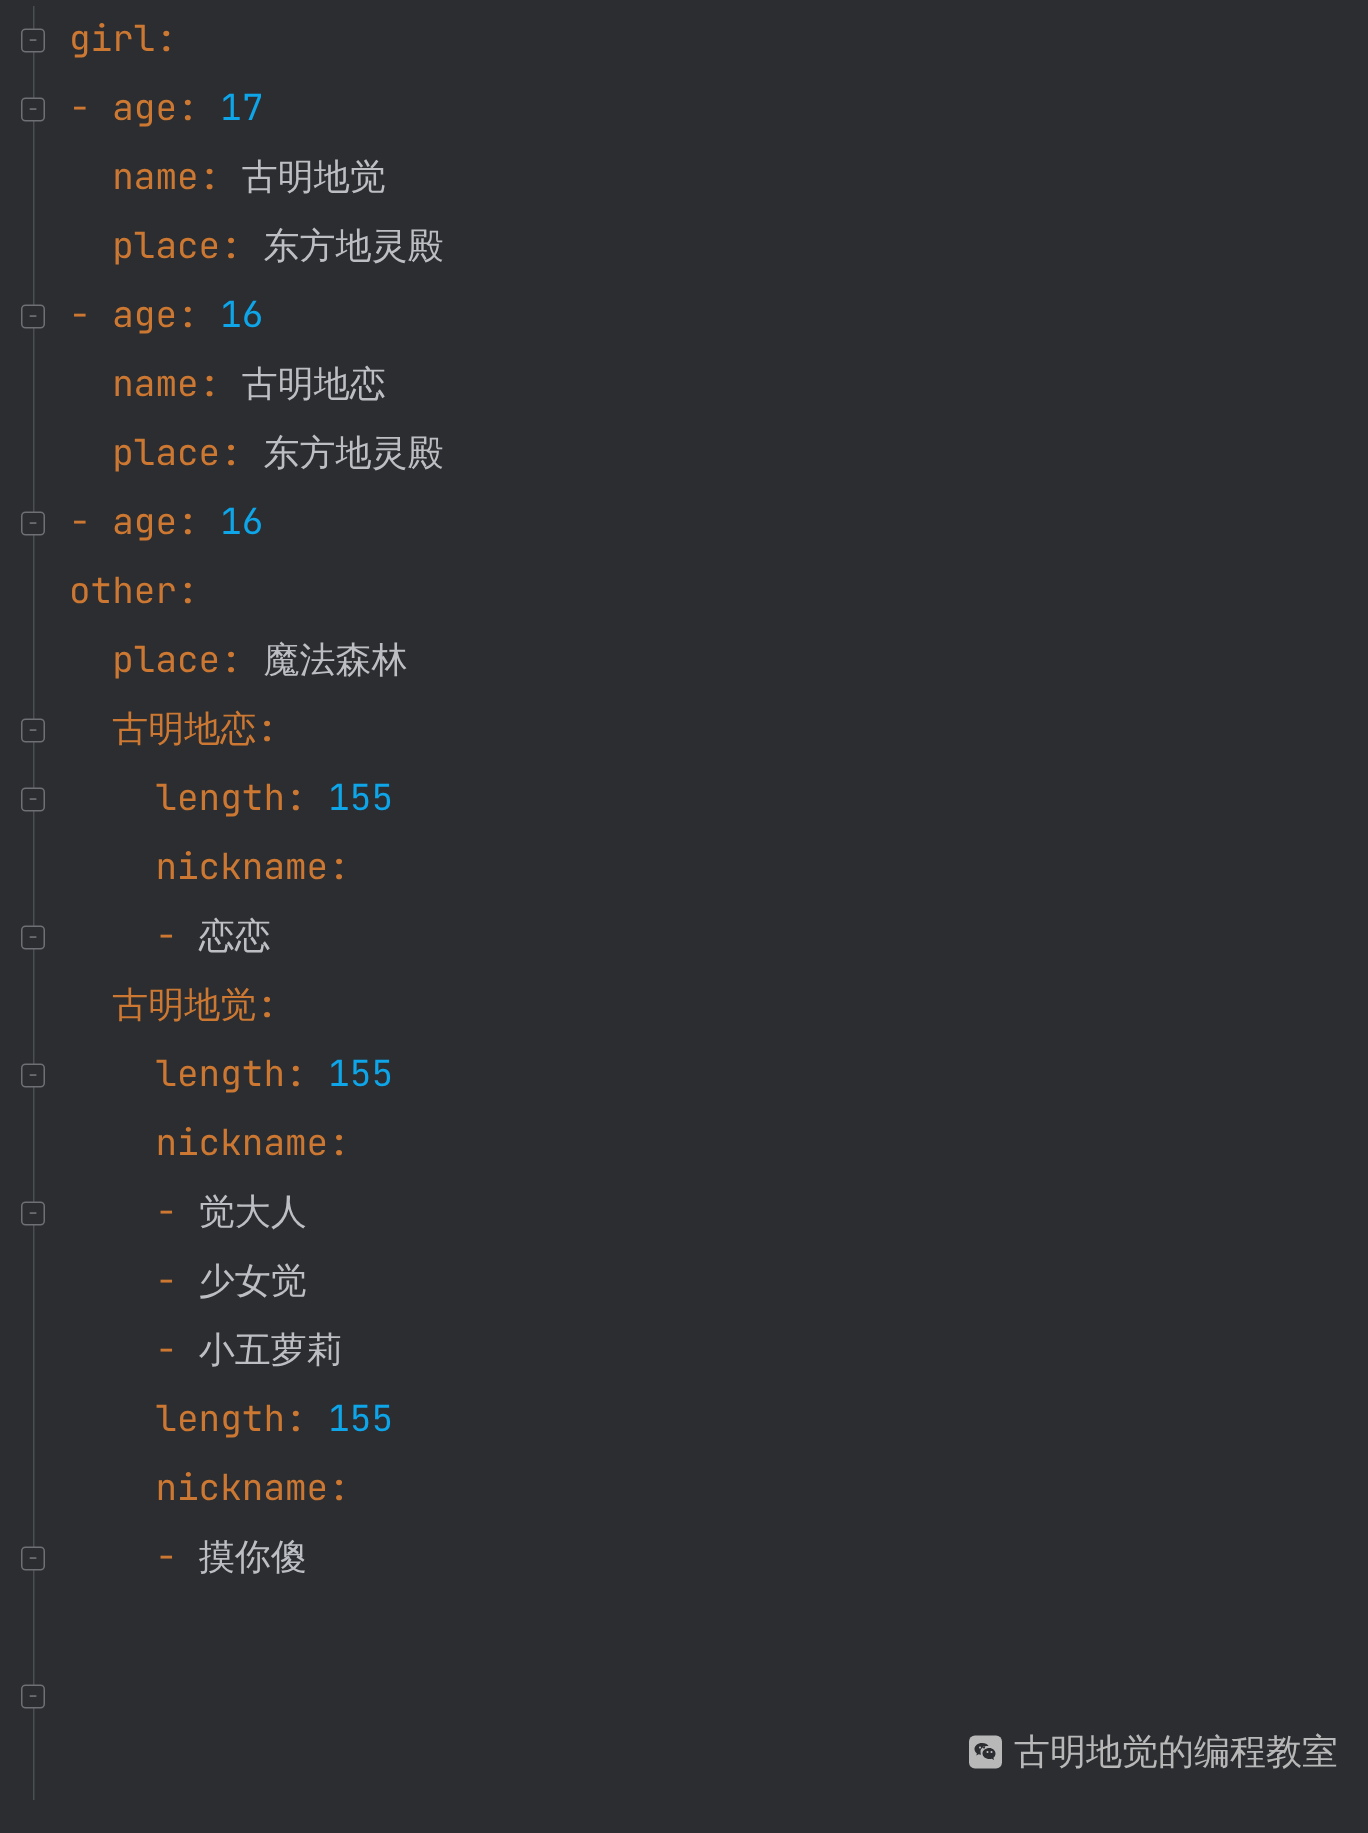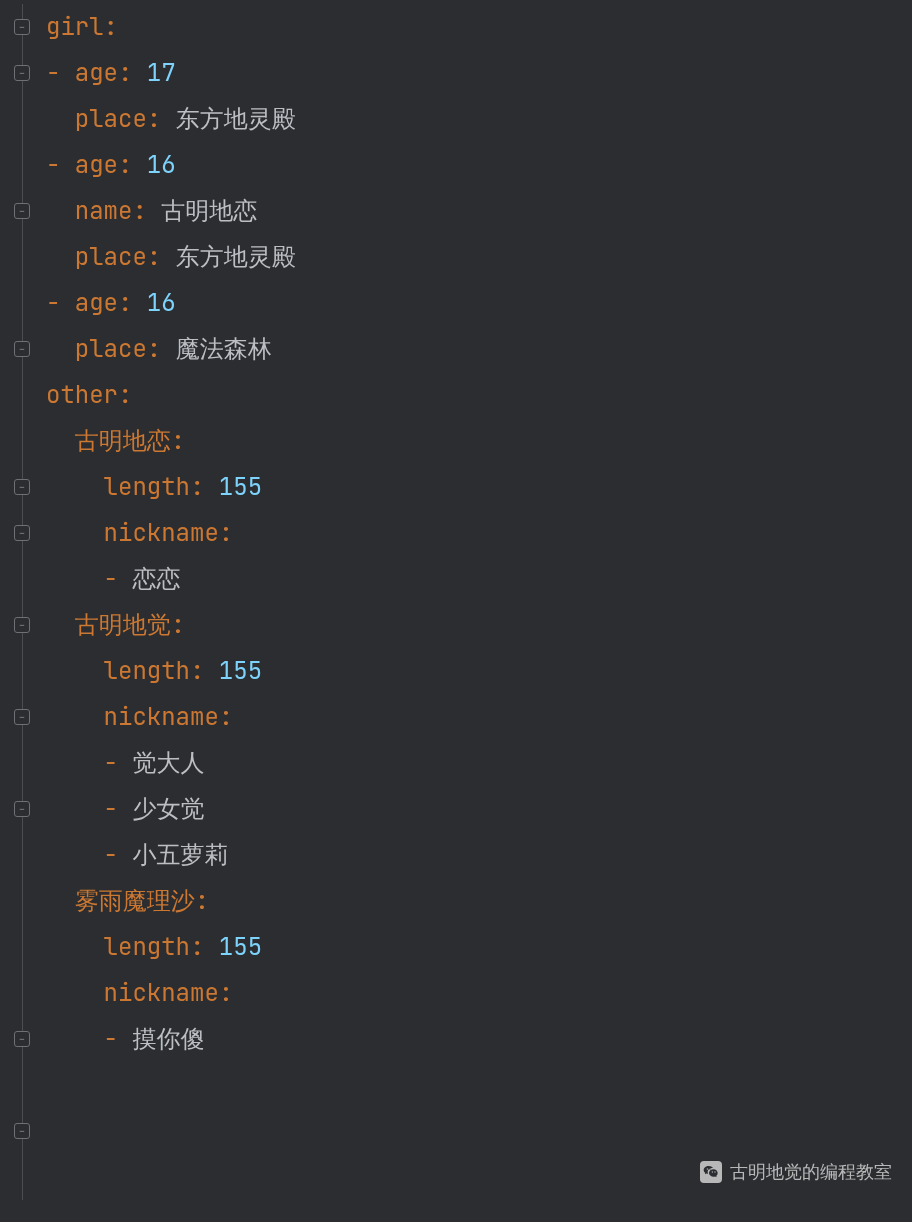--- a/index.html
+++ b/index.html
@@ -75,31 +75,31 @@
   .dash {
     color: #cc7832;
   }
   .colon {
     color: #cc7832;
   }
   .value {
     color: #bcbec4;
   }
   .num {
-    color: #7dd3fc;
+    color: #0ea5e9;
   }
   .watermark {
     position: absolute;
     right: 20px;
     bottom: 38px;
     display: flex;
     align-items: center;
     gap: 8px;
     color: #c8c8c8;
-    font-size: 18px;
+    font-size: 24px;
     font-family: 'PingFang SC', 'Microsoft YaHei', sans-serif;
     opacity: 0.9;
   }
   .watermark-icon {
     width: 22px;
     height: 22px;
     background-color: #c8c8c8;
     border-radius: 4px;
     display: flex;
     align-items: center;
@@ -202,38 +202,38 @@
         <div class="fold-line"></div>
         <div class="fold-icon"></div>
       </div>
       <div class="fold-marker">
         <div class="fold-line"></div>
       </div>
     </div>
   <div class="code-area" id="code">
       <div class="line"><span class="key">girl</span><span class="colon">:</span></div>
       <div class="line"><span class="dash">- </span><span class="key">age</span><span class="colon">: </span><span class="num">17</span></div>
+      <div class="line">  <span class="key">name</span><span class="colon">: </span><span class="value">古明地觉</span></div>
       <div class="line">  <span class="key">place</span><span class="colon">: </span><span class="value">东方地灵殿</span></div>
       <div class="line"><span class="dash">- </span><span class="key">age</span><span class="colon">: </span><span class="num">16</span></div>
       <div class="line">  <span class="key">name</span><span class="colon">: </span><span class="value">古明地恋</span></div>
       <div class="line">  <span class="key">place</span><span class="colon">: </span><span class="value">东方地灵殿</span></div>
       <div class="line"><span class="dash">- </span><span class="key">age</span><span class="colon">: </span><span class="num">16</span></div>
+      <div class="line"><span class="key">other</span><span class="colon">:</span></div>
       <div class="line">  <span class="key">place</span><span class="colon">: </span><span class="value">魔法森林</span></div>
-      <div class="line"><span class="key">other</span><span class="colon">:</span></div>
       <div class="line">  <span class="key">古明地恋</span><span class="colon">:</span></div>
       <div class="line">    <span class="key">length</span><span class="colon">: </span><span class="num">155</span></div>
       <div class="line">    <span class="key">nickname</span><span class="colon">:</span></div>
       <div class="line">    <span class="dash">- </span><span class="value">恋恋</span></div>
       <div class="line">  <span class="key">古明地觉</span><span class="colon">:</span></div>
       <div class="line">    <span class="key">length</span><span class="colon">: </span><span class="num">155</span></div>
       <div class="line">    <span class="key">nickname</span><span class="colon">:</span></div>
       <div class="line">    <span class="dash">- </span><span class="value">觉大人</span></div>
       <div class="line">    <span class="dash">- </span><span class="value">少女觉</span></div>
       <div class="line">    <span class="dash">- </span><span class="value">小五萝莉</span></div>
-      <div class="line">  <span class="key">雾雨魔理沙</span><span class="colon">:</span></div>
       <div class="line">    <span class="key">length</span><span class="colon">: </span><span class="num">155</span></div>
       <div class="line">    <span class="key">nickname</span><span class="colon">:</span></div>
       <div class="line">    <span class="dash">- </span><span class="value">摸你傻</span></div>
     </div>
 </div>
 
 <div class="watermark">
   <span class="watermark-icon">
     <svg viewBox="0 0 24 24">
         <path d="M8.5 3C4.36 3 1 5.69 1 9c0 1.74.93 3.31 2.4 4.4l-.6 2.1 2.4-1.2c.75.22 1.54.35 2.37.38C7.2 13.7 7 12.6 7 11.5 7 8.46 10.13 6 14 6c.34 0 .67.02 1 .06C14.1 4.2 11.5 3 8.5 3zm-2 3.5c.55 0 1 .45 1 1s-.45 1-1 1-1-.45-1-1 .45-1 1-1zm4 0c.55 0 1 .45 1 1s-.45 1-1 1-1-.45-1-1 .45-1 1-1zM16 8c-3.87 0-7 2.46-7 5.5S12.13 19 16 19c.76 0 1.5-.1 2.18-.28l2.32 1.16-.58-2.03C21.15 16.84 22 15.25 22 13.5 22 10.46 18.87 8 16 8zm-2 3c.55 0 1 .45 1 1s-.45 1-1 1-1-.45-1-1 .45-1 1-1zm4 0c.55 0 1 .45 1 1s-.45 1-1 1-1-.45-1-1 .45-1 1-1z"></path>

